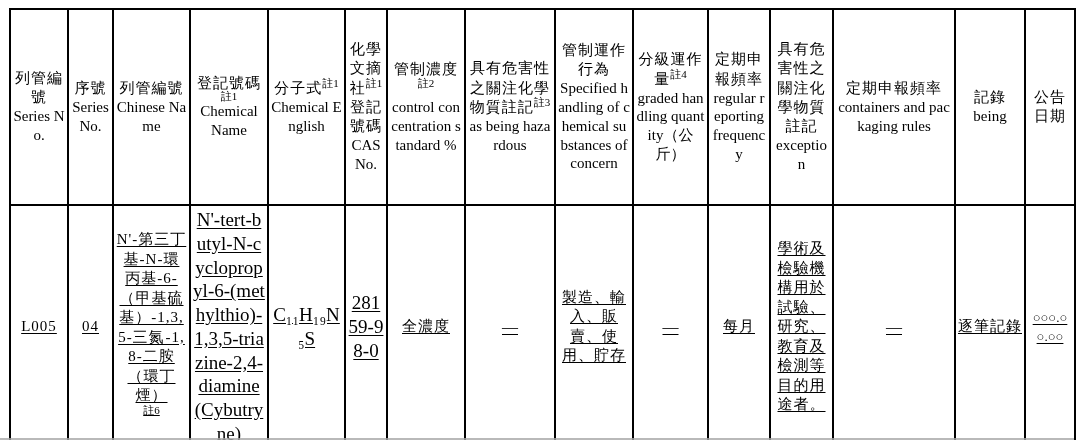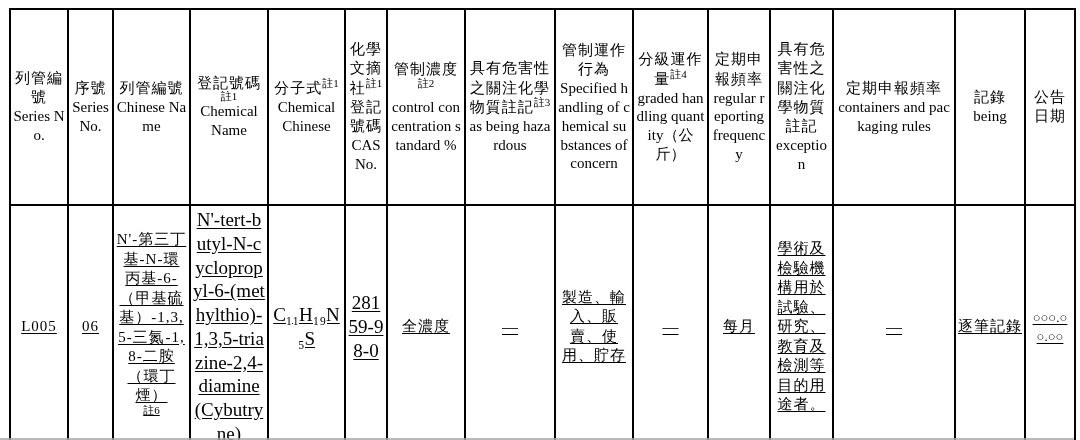--- a/index.html
+++ b/index.html
@@ -110,21 +110,21 @@
         <th>
           <div class="hdr-zh"><span>列管編號</span><sup class="note"></sup><span></span></div>
           <div class="hdr-en">Chinese Name</div>
         </th>
         <th class="note-under">
           <div class="hdr-zh"><span>登記號碼</span><sup class="note">註1</sup><span></span></div>
           <div class="hdr-en">Chemical Name</div>
         </th>
         <th>
           <div class="hdr-zh"><span>分子式</span><sup class="note">註1</sup><span></span></div>
-          <div class="hdr-en">Chemical Chinese</div>
+          <div class="hdr-en">Chemical English</div>
         </th>
         <th>
           <div class="hdr-zh"><span>化學文摘社</span><sup class="note">註1</sup><span>登記號碼</span></div>
           <div class="hdr-en">CAS No.</div>
         </th>
         <th>
           <div class="hdr-zh"><span>管制濃度</span><sup class="note">註2</sup><span></span></div>
           <div class="hdr-en">control concentration standard %</div>
         </th>
         <th>
@@ -157,21 +157,21 @@
         </th>
         <th>
           <div class="hdr-zh"><span>公告日期</span><sup class="note"></sup><span></span></div>
           <div class="hdr-en"></div>
         </th>
       </tr>
     </thead>
     <tbody>
       <tr class="data-row">
         <td><span class="cell u">L005</span></td>
-        <td><span class="cell u">06</span></td>
+        <td><span class="cell u">04</span></td>
         <td>
           <div class="cell"><span class="u">N'-第三丁基-N-環丙基-6-（甲基硫基）-1,3,5-三氮𠯤-1,8-二胺（環丁煙）</span></div>
           <sup class="note u">註6</sup>
         </td>
         <td><span class="cell-en u">N'-tert-butyl-N-cyclopropyl-6-(methylthio)-1,3,5-triazine-2,4-diamine (Cybutryne)</span></td>
         <td><span class="cell-en u">C₁₁H₁₉N₅S</span></td>
         <td><span class="cell-en u">28159-98-0</span></td>
         <td><span class="cell u">全濃度</span></td>
         <td><span class="dash u">—</span></td>
         <td><span class="cell u">製造、輸入、販賣、使用、貯存</span></td>

